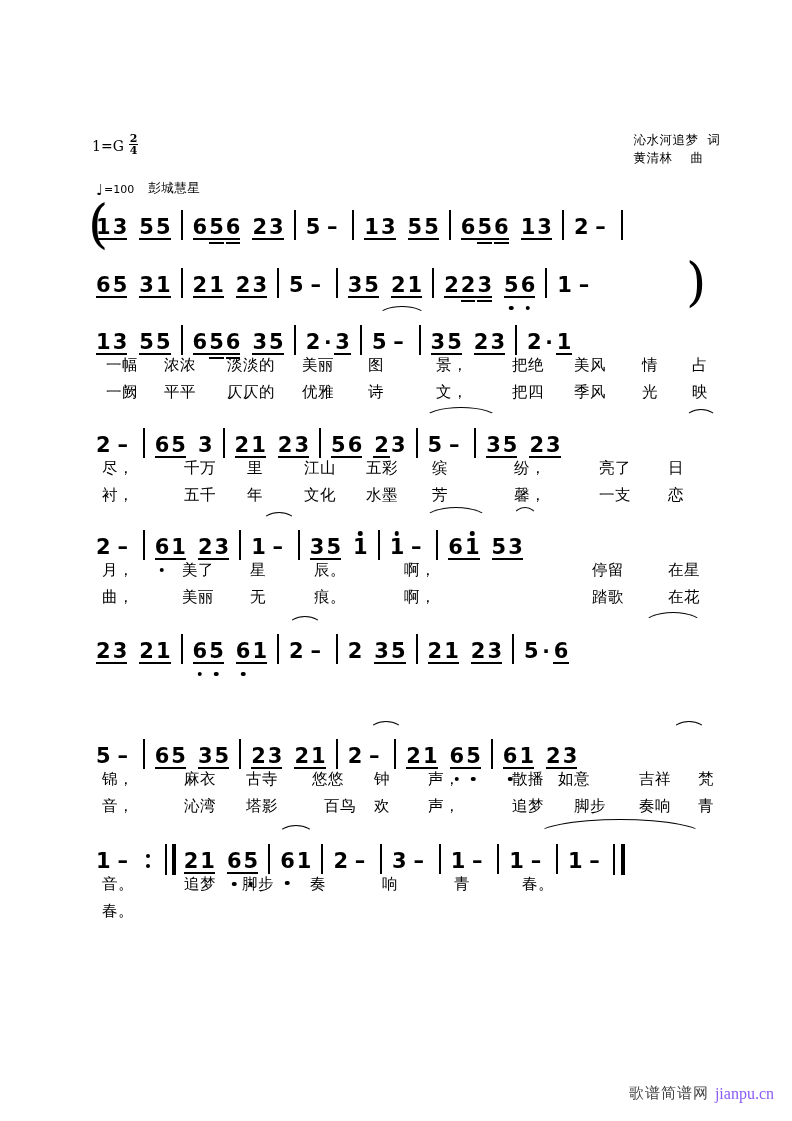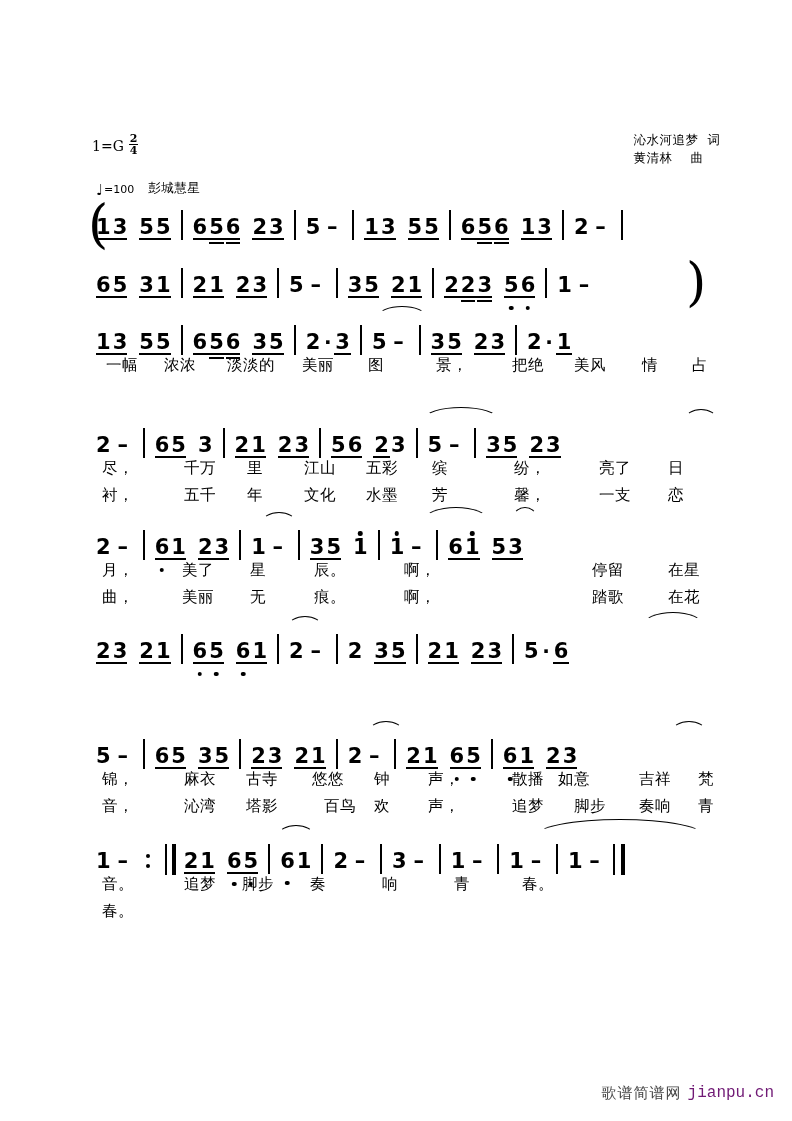--- a/index.html
+++ b/index.html
@@ -156,26 +156,26 @@
   }
   .lyr span.ly{
     position:absolute;
     transform:translateX(-50%);
     white-space:nowrap;
   }
 
   
   .wm{
     position:absolute;right:18px;bottom:18px;
-    display:flex;align-items:flex-start;gap:6px;
+    display:flex;align-items:center;gap:6px;
     font-size:15px;
     margin-left:34px;
   }
   .wm .cn{color:#444;letter-spacing:1px;}
-  .wm .en{color:#701a75;font-family:Liberation Mono, monospace;font-size:16px;}
+  .wm .en{color:#8b5cf6;font-family:Liberation Serif, serif;font-size:16px;}
 </style>
 </head>
 <body>
 
 <div class="sheet">
 
 
   <div class="keysig">
     <span>1=G</span>
     <span class="frac">
@@ -383,20 +383,32 @@
       <span class="ly" style="left:180px">浓浓</span>
       <span class="ly" style="left:251px">淡淡的</span>
       <span class="ly" style="left:318px">美丽</span>
       <span class="ly" style="left:376px">图</span>
       <span class="ly" style="left:452px">景，</span>
       <span class="ly" style="left:528px">把绝</span>
       <span class="ly" style="left:590px">美风</span>
       <span class="ly" style="left:650px">情</span>
       <span class="ly" style="left:700px">占</span>
     </div>
+    <div class="lyr">
+      <span class="ly" style="left:122px">一阙</span>
+      <span class="ly" style="left:180px">平平</span>
+      <span class="ly" style="left:251px">仄仄的</span>
+      <span class="ly" style="left:318px">优雅</span>
+      <span class="ly" style="left:376px">诗</span>
+      <span class="ly" style="left:452px">文，</span>
+      <span class="ly" style="left:528px">把四</span>
+      <span class="ly" style="left:590px">季风</span>
+      <span class="ly" style="left:650px">光</span>
+      <span class="ly" style="left:700px">映</span>
+    </div>
   </div>
 
   <div class="system" style="top:418px;">
     <div class="row-notes">
       <div class="meas">
         <div class="grp">
           <span class="n">2</span>
           <span class="n dash">–</span>
         </div>
       </div>

